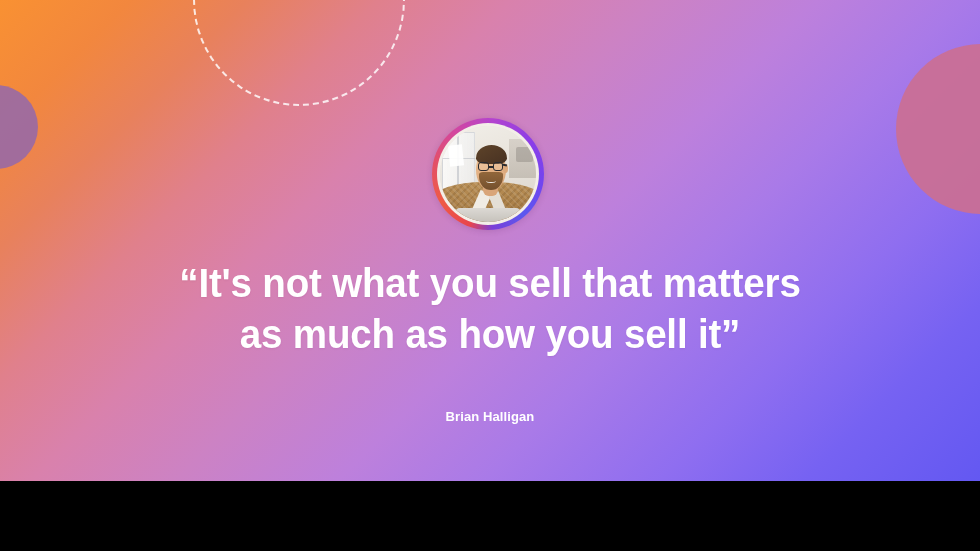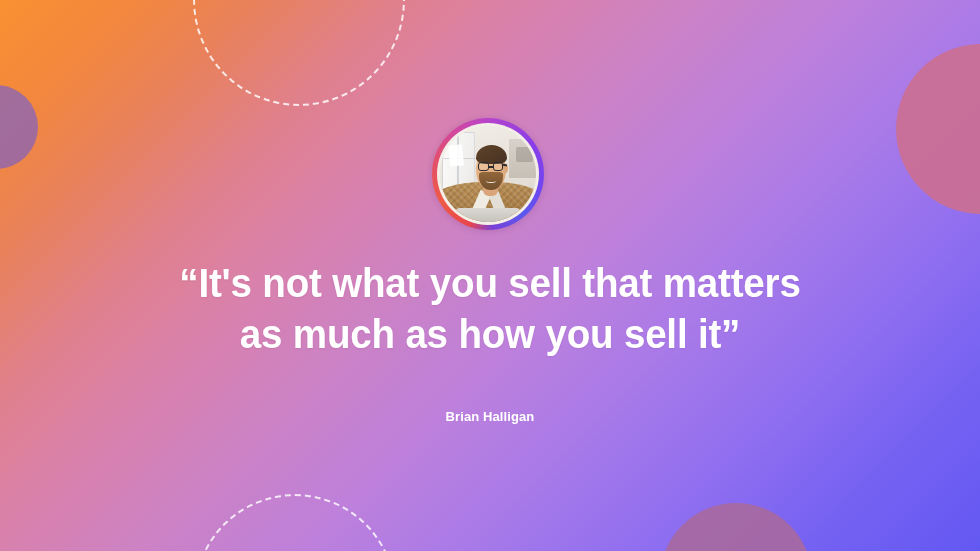--- a/index.html
+++ b/index.html
@@ -12,21 +12,21 @@
     background: #000;
   }
 
   body {
     font-family: "Liberation Sans", "DejaVu Sans", sans-serif;
   }
 
   #slide {
     position: relative;
     width: 980px;
-    height: 551px;
+    height: 481px;
     overflow: hidden;
     
     background:
       linear-gradient(135deg,
         #f99132 0%,
         #f2873e 9%,
         #e8815c 17%,
         #e0808c 26%,
         #d981ac 35%,
         #cc82c4 45%,

